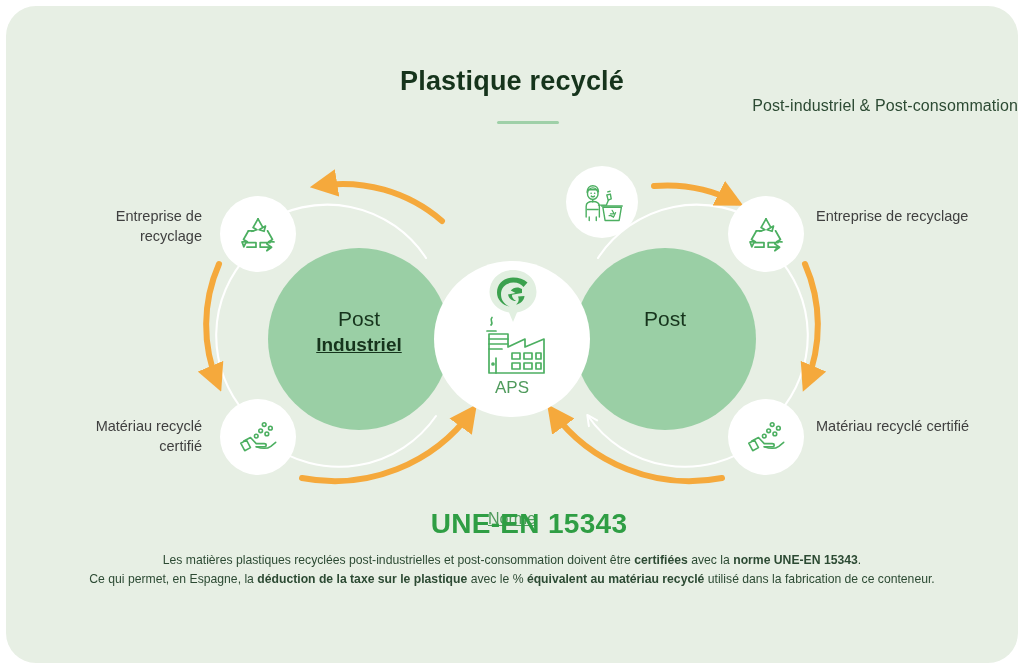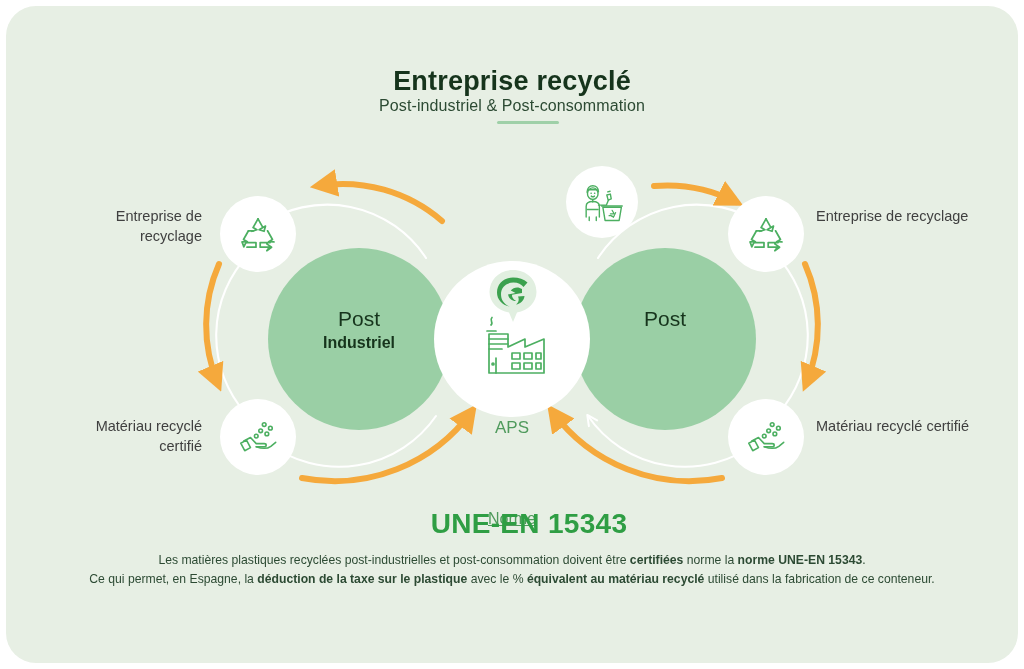--- a/index.html
+++ b/index.html
@@ -9,21 +9,21 @@
     position:absolute; left:6px; top:6px; width:1012px; height:657px;
     background:#e7efe4; border-radius:30px; overflow:hidden;
   }
 
   
   .title{
     position:absolute; left:0; top:60px; width:1012px; text-align:center;
     font-size:27px; font-weight:bold; color:#16341c; letter-spacing:.2px;
   }
   .subtitle{
-    position:absolute; left:0; top:91px; width:1012px; text-align:center;
+    position:absolute; left:0; top:91px; width:1012px; text-align:right;
     font-size:16px; color:#2c4a33; letter-spacing:.1px;
   }
   .divider{
     position:absolute; left:491px; top:115px; width:62px; height:3px;
     background:#9fd0a8; border-radius:2px;
   }
 
   
   .diagram{position:absolute; left:0; top:0; width:1012px; height:657px;}
 
@@ -40,26 +40,26 @@
     position:absolute; font-size:14.5px; color:#404040; line-height:1.38;
   }
   .side-label.right{text-align:left;}
   .side-label.left{text-align:right;}
 
   
   .circle-caption{
     position:absolute; text-align:center; color:#16341c; line-height:1.28;
   }
   .circle-caption .l1{font-size:21px;font-weight:normal;}
-  .circle-caption .l2{font-size:16px;font-weight:bold;}
+  .circle-caption .l2{font-size:19px;font-weight:bold;text-decoration:underline;}
 
   
   .aps-label{
     position:absolute; width:120px; text-align:center;
-    font-size:17px; color:#4f9a5c;margin-top:40px;
+    font-size:17px; color:#4f9a5c;
   }
 
   
   .norme-small{
     position:absolute; left:0; width:1012px; text-align:center;
     font-size:16px; color:#4f9a5c;
   }
   .norme-big{
     position:absolute; left:0; width:1012px; text-align:center;
     font-size:28px; font-weight:bold; color:#2f9e44; letter-spacing:.3px;padding-left:17px;
@@ -70,21 +70,21 @@
     position:absolute; left:0; width:1012px; text-align:center;
     font-size:12.2px; color:#2c4a33; line-height:1.55;
   }
   .foot b{font-weight:bold;text-align:right;}
 </style>
 </head>
 <body>
 
 <div class="card">
 
-  <div class="title">Entreprise recyclé</div>
+  <div class="title">Plastique recyclé</div>
   <div class="subtitle">Post-industriel &amp; Post-consommation</div>
   <div class="divider"></div>
 
   <svg class="diagram" viewBox="0 0 1012 657">
     <defs>
       <marker id="oh-l" viewBox="0 0 10 10" refX="7" refY="5" markerWidth="4.6" markerHeight="4.6" orient="auto-start-reverse">
         <path d="M0,0 L10,5 L0,10 Z" fill="#f5a93c"></path>
       </marker>
       <marker id="wh-l" viewBox="0 0 10 10" refX="8" refY="5" markerWidth="6" markerHeight="6" orient="auto-start-reverse">
         <path d="M1,1 L9,5 L1,9" fill="none" stroke="#ffffff" stroke-width="1.6" stroke-linecap="round" stroke-linejoin="round"></path>
@@ -251,20 +251,20 @@
       </g>
     </svg>
   </div>
 
   <div class="aps-label" style="left:446px; top:372px;">APS</div>
 
   <div class="norme-small" style="top:504px;text-decoration:underline;">Norme</div>
   <div class="norme-big" style="top:502px;">UNE-EN 15343</div>
 
   <div class="foot" style="top:545px;">
-    <span>Les matières plastiques recyclées post-industrielles et post-consommation doivent être </span><b>certifiées</b><span> norme la </span><b>norme UNE-EN 15343</b><span>.</span>
+    <span>Les matières plastiques recyclées post-industrielles et post-consommation doivent être </span><b>certifiées</b><span> avec la </span><b>norme UNE-EN 15343</b><span>.</span>
   </div>
 
   <div class="foot" style="top:564px;">
     <span>Ce qui permet, en Espagne, la </span><b>déduction de la taxe sur le plastique</b><span> avec le % </span><b>équivalent au matériau recyclé</b><span> utilisé dans la fabrication de ce conteneur.</span>
   </div>
 
 </div>
 
 </body></html>

